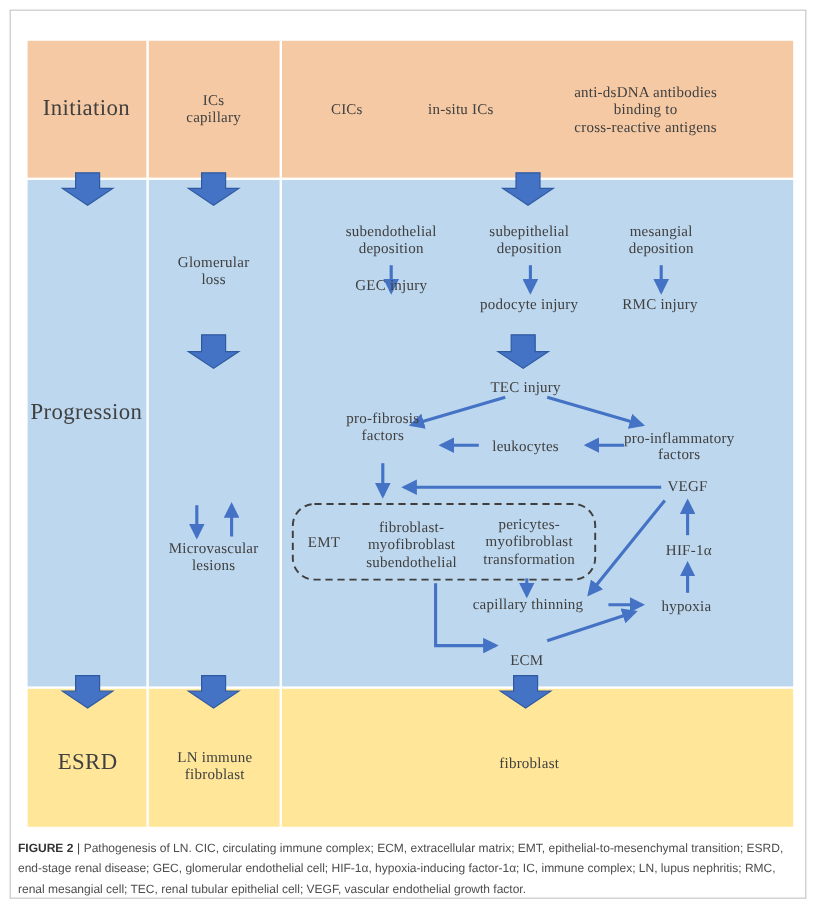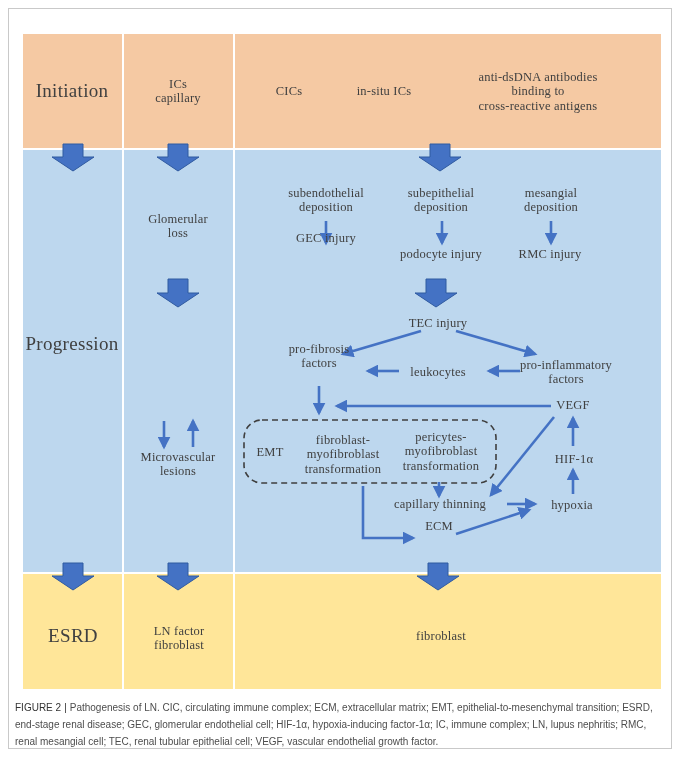--- a/index.html
+++ b/index.html
@@ -16,21 +16,21 @@
   svg.overlay{position:absolute;left:0;top:0;}
   .arrow-line{stroke:var(--arrow-blue);stroke-width:2.6;fill:none;}
   .bigarrow{fill:var(--arrow-blue);stroke:var(--arrow-blue-dark);stroke-width:1;}
   .ahead{fill:var(--arrow-blue);}
   .dashed-box{fill:none;stroke:#3f3f3f;stroke-width:1.6;stroke-dasharray:6 4;}
   .lbl{position:absolute;transform:translate(-50%,-50%);white-space:pre-line;text-align:center;
        font-weight:normal;font-size:12.5px;line-height:1.14;color:#404040;letter-spacing:.2px;}
   .hd{font-size:19px;letter-spacing:.3px;}
   .caption{position:absolute;left:6px;top:690px;width:648px;
            font-family:"Liberation Sans",sans-serif;font-size:10px;line-height:17px;color:#4d4d4d;}
-  .cap-label{font-weight:normal;color:#333333;}
+  .cap-label{font-weight:bold;color:#333333;}
   .cap-sep{color:#333333;padding:0 3px;}
 </style>
 </head>
 <body>
 
 <div class="frame">
   <div class="diagram">
 
     <div class="band band-orange"></div>
     <div class="band band-blue"></div>
@@ -103,33 +103,33 @@
     <div class="lbl" style="left:296px;top:322px">pro-fibrosis
 factors</div>
     <div class="lbl" style="left:415px;top:338px">leukocytes</div>
     <div class="lbl" style="left:543px;top:338px">pro-inflammatory
 factors</div>
     <div class="lbl" style="left:550px;top:371px">VEGF</div>
 
     <div class="lbl" style="left:247px;top:418px">EMT</div>
     <div class="lbl" style="left:320px;top:420px">fibroblast-
 myofibroblast
-transformation</div>
+subendothelial</div>
     <div class="lbl" style="left:418px;top:417px">pericytes-
 myofibroblast
 transformation</div>
     <div class="lbl" style="left:551px;top:425px">HIF-1α</div>
     <div class="lbl" style="left:155px;top:430px">Microvascular
 lesions</div>
     <div class="lbl" style="left:417px;top:470px">capillary thinning</div>
     <div class="lbl" style="left:549px;top:471px">hypoxia</div>
-    <div class="lbl" style="left:416px;top:492px">ECM</div>
+    <div class="lbl" style="left:416px;top:516px">ECM</div>
 
     <div class="lbl hd" style="left:50px;top:602px">ESRD</div>
-    <div class="lbl" style="left:156px;top:604px">LN factor
+    <div class="lbl" style="left:156px;top:604px">LN immune
 fibroblast</div>
     <div class="lbl" style="left:418px;top:602px">fibroblast</div>
   </div>
 
   <div class="caption">
     <span class="cap-label">FIGURE 2</span><span class="cap-sep">|</span><span class="cap-text">Pathogenesis of LN. CIC, circulating immune complex; ECM, extracellular matrix; EMT, epithelial-to-mesenchymal transition; ESRD, end-stage renal disease; GEC, glomerular endothelial cell; HIF-1α, hypoxia-inducing factor-1α; IC, immune complex; LN, lupus nephritis; RMC, renal mesangial cell; TEC, renal tubular epithelial cell; VEGF, vascular endothelial growth factor.</span>
   </div>
 </div>
 
 </body></html>

